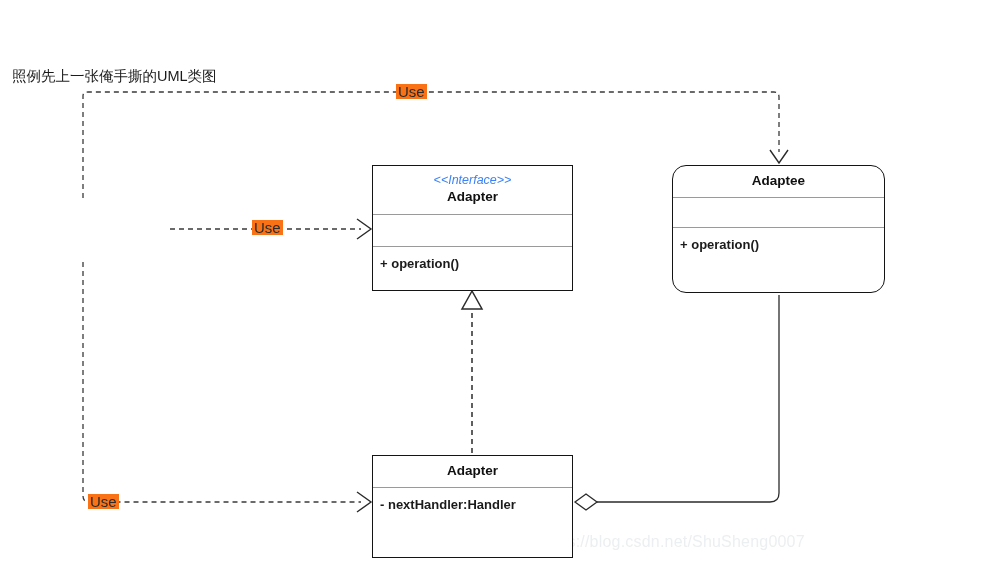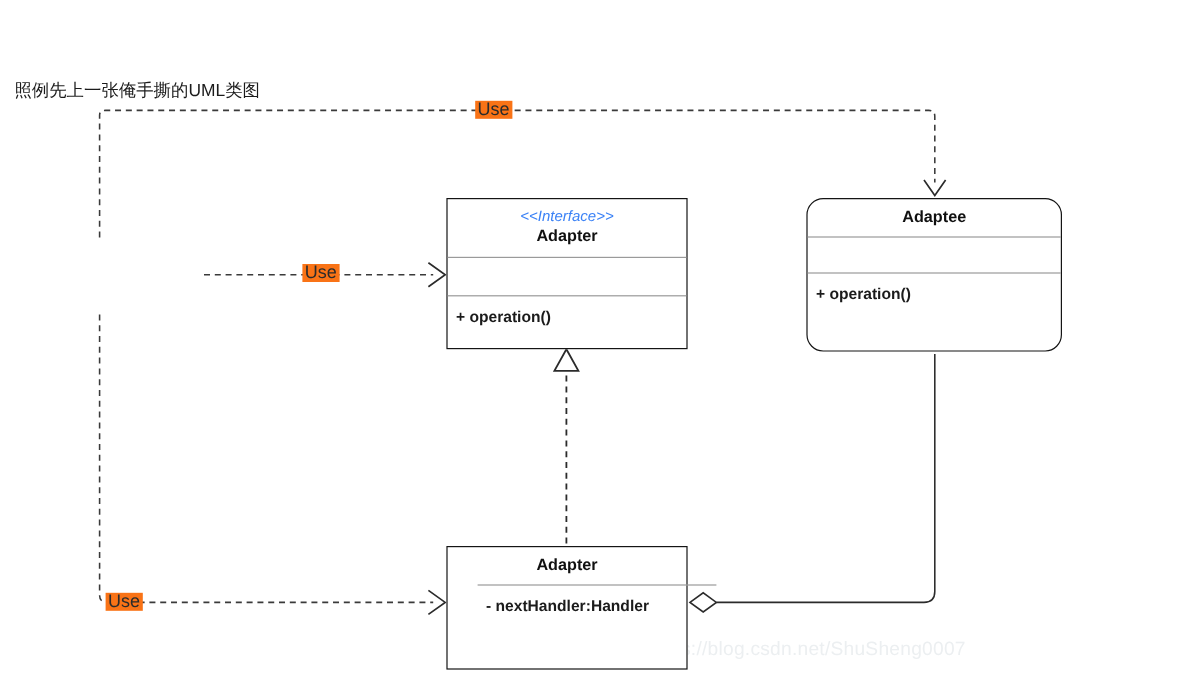--- a/index.html
+++ b/index.html
@@ -103,21 +103,21 @@
   #class-adaptee {
     left: 672px; top: 165px; width: 213px; height: 128px; border-radius: 14px;
   }
   #class-adaptee .c-head { height: 31px; }
   #class-adaptee .c-attrs { height: 30px; }
   #class-adaptee .c-ops   { height: 66px; }
   #class-adapter {
     left: 372px; top: 455px; width: 201px; height: 103px;
   }
   #class-adapter .c-head { height: 31px; }
-  #class-adapter .c-attrs { height: 35px; margin-left: 25px; }
+  #class-adapter .c-attrs { height: 35px; }
   #class-adapter .c-ops   { height: 36px; }
 
   .edge-label {
     position: absolute;
     background: #f97316;
     font-size: 15px;
     line-height: 15px;
     color: #2b2b2b;
     padding: 0 2px;
     z-index: 6;

